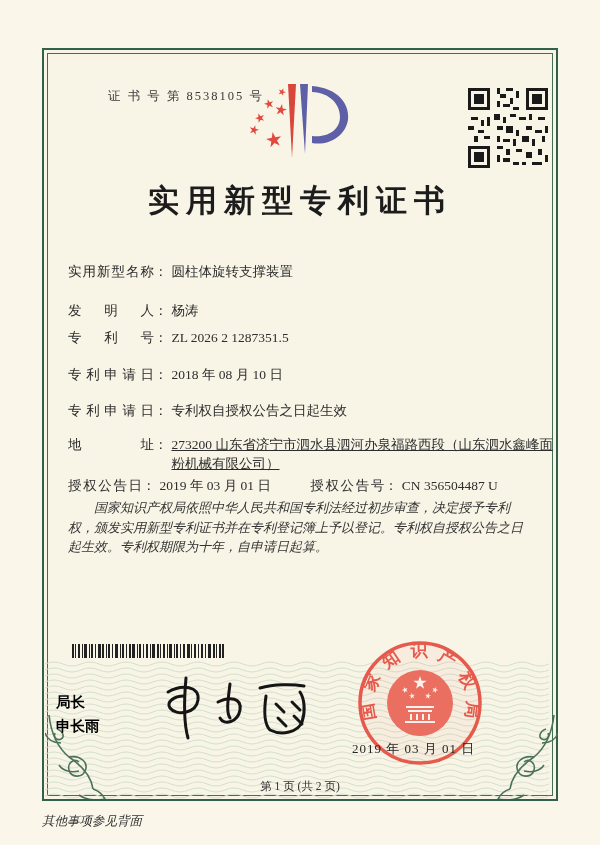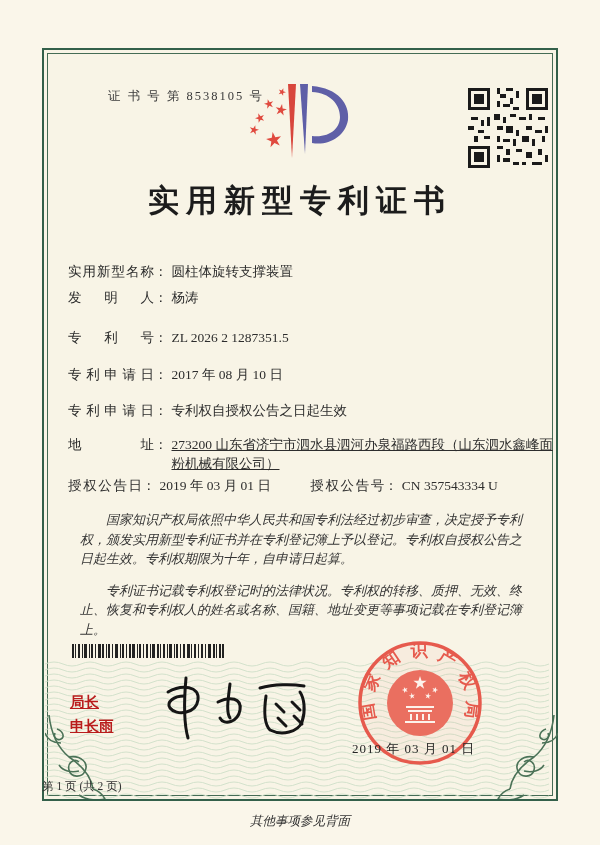--- a/index.html
+++ b/index.html
@@ -29,31 +29,31 @@
   .f-label{display:inline-block;width:86px;text-align:justify;text-align-last:justify;vertical-align:top;}
   .f-colon{display:inline-block;vertical-align:top;}
   .f-value{display:inline-block;vertical-align:top;margin-left:4px;}
   .row-addr .f-value{white-space:normal;width:392px;text-decoration:underline;}
   .grant-group{display:inline-block;white-space:nowrap;}
   .grant-2{margin-left:36px;}
   .grant-group .f-label2{display:inline-block;width:74px;text-align:justify;text-align-last:justify;vertical-align:top;}
   
   .paras{left:68px;top:498px;width:466px;font-size:13px;line-height:19.5px;
     font-style:italic;color:#333;}
-  .paras p{margin:12px;text-indent:2em;}
+  .paras p{margin:0;text-indent:2em;}
   
   .band{left:45px;top:660px;width:513px;height:139px;z-index:1;}
   .barcode{left:72px;top:644px;width:152px;height:14px;z-index:2;}
-  .director{left:70px;top:690px;z-index:3;font-family:"Liberation Sans","DejaVu Sans",sans-serif;
-    font-weight:600;font-size:14.5px;color:#b91c1c;line-height:24px;text-decoration:underline;}
+  .director{left:56px;top:690px;z-index:3;font-family:"Liberation Sans","DejaVu Sans",sans-serif;
+    font-weight:600;font-size:14.5px;color:#000000;line-height:24px;}
   .signature{left:148px;top:666px;width:175px;height:88px;z-index:3;}
   .seal{left:350px;top:633px;width:140px;height:140px;z-index:3;}
   .seal-date{left:352px;top:740px;z-index:4;font-size:13px;letter-spacing:1px;color:#262626;}
-  .page-no{left:42px;top:779px;width:516px;font-size:11.5px;z-index:4;color:#333;}
-  .footer-note{left:42px;top:813px;width:516px;text-align:center;font-size:12.5px;
+  .page-no{left:42px;top:779px;width:516px;text-align:center;font-size:11.5px;z-index:4;color:#333;}
+  .footer-note{left:42px;top:813px;width:516px;text-align:left;font-size:12.5px;
     font-style:italic;color:#333;}
 </style>
 </head>
 <body>
 
 <div class="abs border-frame">
   <div class="inner-border"></div>
 </div>
 
 <svg class="abs band" viewBox="0 0 513 139">
@@ -167,47 +167,46 @@
     <rect x="20" y="23" width="3" height="1"></rect>
       <rect x="24" y="21" width="1" height="2"></rect>
   </g>
 </svg>
 
 <div class="abs title">实用新型专利证书</div>
 
 <div class="abs row" style="top:262px">
   <span class="f-label">实用新型名称</span><span class="f-colon">：</span><span class="f-value">圆柱体旋转支撑装置</span>
 </div>
-<div class="abs row" style="top:288px">
+<div class="abs row" style="top:301px">
   <span class="f-label">发明人</span><span class="f-colon">：</span><span class="f-value">杨涛</span>
 </div>
 <div class="abs row" style="top:328px">
   <span class="f-label">专利号</span><span class="f-colon">：</span><span class="f-value">ZL 2026 2 1287351.5</span>
 </div>
 <div class="abs row" style="top:365px">
-  <span class="f-label">专利申请日</span><span class="f-colon">：</span><span class="f-value">2017 年 08 月 10 日</span>
+  <span class="f-label">专利申请日</span><span class="f-colon">：</span><span class="f-value">2018 年 08 月 10 日</span>
 </div>
 <div class="abs row" style="top:401px">
   <span class="f-label">专利申请日</span><span class="f-colon">：</span><span class="f-value">专利权自授权公告之日起生效</span>
 </div>
 <div class="abs row row-addr" style="top:435px">
   <span class="f-label">地址</span><span class="f-colon">：</span><span class="f-value">273200 山东省济宁市泗水县泗河办泉福路西段（山东泗水鑫峰面粉机械有限公司）</span>
 </div>
 <div class="abs row" style="top:476px">
   <span class="grant-group">
     <span class="f-label2">授权公告日</span><span>：</span><span class="f-value">2019 年 03 月 01 日</span>
   </span>
   <span class="grant-group grant-2">
-    <span class="f-label2">授权公告号</span><span>：</span><span class="f-value">CN 357543334 U</span>
+    <span class="f-label2">授权公告号</span><span>：</span><span class="f-value">CN 356504487 U</span>
   </span>
 </div>
 
 <div class="abs paras">
   <p>国家知识产权局依照中华人民共和国专利法经过初步审查，决定授予专利权，颁发实用新型专利证书并在专利登记簿上予以登记。专利权自授权公告之日起生效。专利权期限为十年，自申请日起算。</p>
-  <p>专利证书记载专利权登记时的法律状况。专利权的转移、质押、无效、终止、恢复和专利权人的姓名或名称、国籍、地址变更等事项记载在专利登记簿上。</p>
 </div>
 
 <svg class="abs barcode" viewBox="0 0 152 14" preserveAspectRatio="none">
   <g fill="#222">
     <rect x="0" width="2" height="14"></rect>
       <rect x="3" width="1" height="14"></rect>
       <rect x="6" width="2" height="14"></rect>
     <rect x="10" width="1" height="14"></rect>
       <rect x="12" width="3" height="14"></rect>
       <rect x="17" width="1" height="14"></rect>

